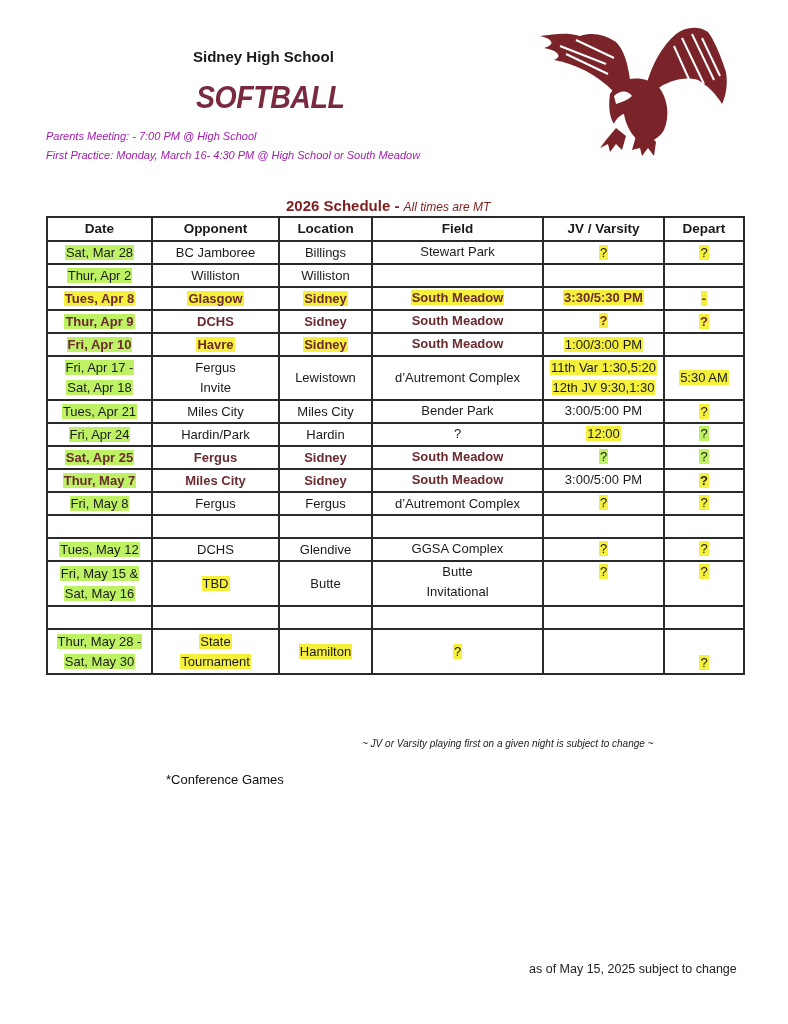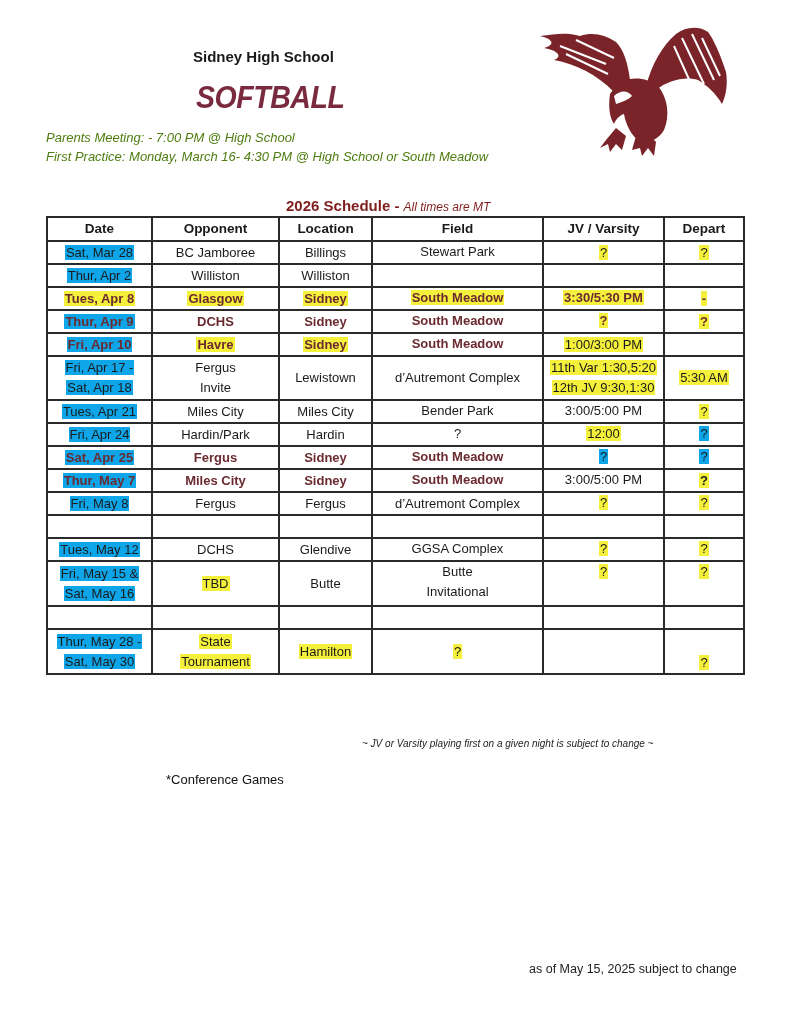--- a/index.html
+++ b/index.html
@@ -1,35 +1,35 @@
 <!DOCTYPE html>
 <html><head>
 <meta charset="utf-8">
 <style>
   html, body { margin:0; padding:0; background:#ffffff; }
   body { width:788px; height:1024px; position:relative; overflow:hidden;
          font-family:"Liberation Sans", "DejaVu Sans", sans-serif; color:#1a1a1a; }
   .school { position:absolute; left:193px; top:48px; font-size:15px; font-weight:bold; color:#1a1a1a; }
   .sport { position:absolute; left:196px; top:80px; font-size:31px; font-weight:bold; font-style:italic;
            color:#7a2a3e; letter-spacing:-0.5px; transform:scaleX(0.92); transform-origin:left; }
-  .info { position:absolute; left:46px; font-size:13px; font-style:italic; color:#4d7c0f; }
+  .info { position:absolute; left:46px; font-size:11px; font-style:italic; color:#a21caf; }
   .info.l1 { top:130px; }
   .info.l2 { top:149px; }
   .logo { position:absolute; left:536px; top:24px; width:200px; height:136px; }
   .sched-title { position:absolute; left:286px; top:197px; font-size:15px; font-weight:bold; color:#7f1d1d; }
   .sched-title .note { font-size:12px; font-weight:normal; font-style:italic; }
   table.sched { position:absolute; left:46px; top:216px; border-collapse:collapse; table-layout:fixed;
                 width:697px; font-size:13px; }
   table.sched td, table.sched th { border:2px solid #2a2a2a; text-align:center; vertical-align:middle;
                 padding:0 2px; line-height:20px; }
   table.sched th { font-weight:bold; height:22px; font-size:13.5px; vertical-align:top; line-height:22px;margin-left:40px; }
   table.sched td { height:21px; }
   table.sched tr.tall td { height:42px; }
   table.sched tr.tall2 td { height:43px; }
-  .g { background:#0ea5e9; padding:0 1px; }
+  .g { background:#bef264; padding:0 1px; }
   .y { background:#f5f03c; padding:0 1px; }
   .conf { font-weight:bold; color:#6a2a30; }
   .cell-top { vertical-align:top !important; }
   .cell-bottom { vertical-align:bottom !important; }
   .foot-left { position:absolute; left:166px; top:736px; font-size:13px; color:#111;margin-top:36px; }
   .foot-right { position:absolute; left:362px; top:738px; font-size:10px; font-style:italic; color:#222; }
   .asof { position:absolute; left:529px; top:962px; font-size:12.5px; color:#222; }
 </style>
 </head>
 <body>

